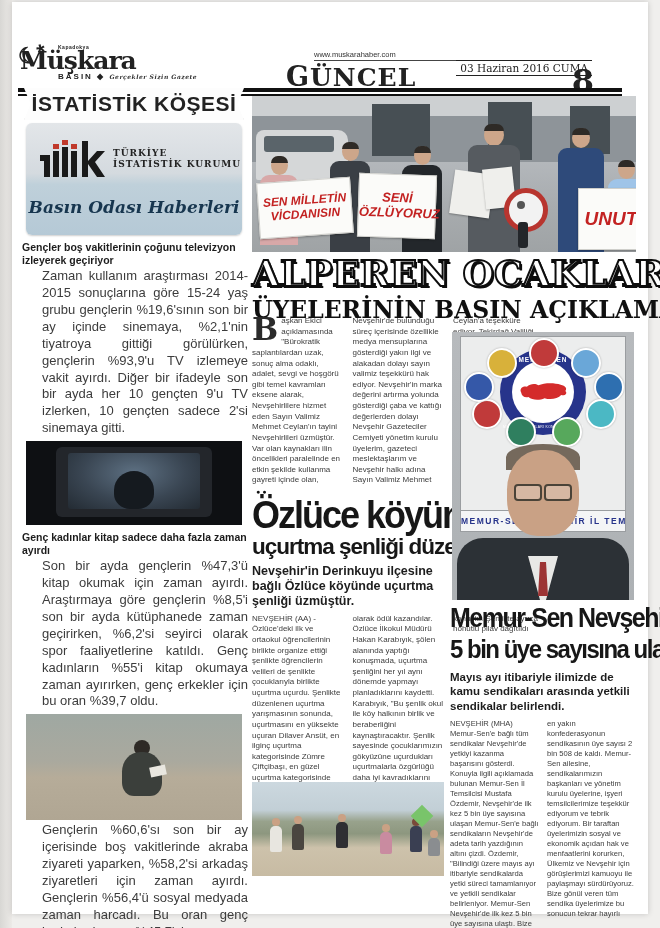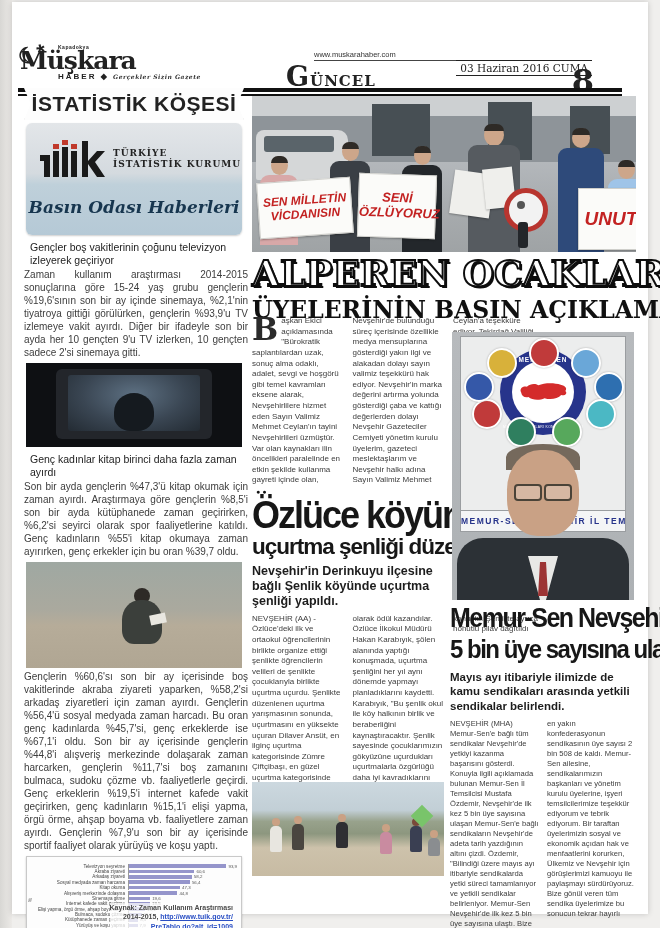--- a/index.html
+++ b/index.html
@@ -10,34 +10,34 @@
   
   .hdr{position:absolute;left:18px;top:44px;width:604px;height:44px;}
   .logo{position:absolute;left:2px;top:0px;width:190px;}
   .logo-kicker{font-size:5px;font-weight:bold;letter-spacing:.5px;margin-left:38px;}
   .logo-main{font-family:"DejaVu Serif",serif;font-weight:bold;font-size:25px;line-height:22px;letter-spacing:-1px;}
   .logo-swirl{position:absolute;left:-2px;top:-2px;font-size:22px;font-weight:bold;transform:rotate(-15deg);}
   .logo-sub{font-size:8px;font-weight:bold;letter-spacing:2px;margin-left:38px;}
   .logo-tag{display:inline;font-family:"DejaVu Serif",serif;font-style:italic;font-size:6px;letter-spacing:.5px;color:#333;}
   .guncel-wrap{position:absolute;left:268px;top:6px;width:200px;}
   .site{font-size:7.5px;color:#333;border-bottom:1px solid #444;padding-bottom:1px;margin-left:28px;}
-  .guncel{font-family:"DejaVu Serif",serif;font-weight:bold;font-size:15px;letter-spacing:1px;}
+  .guncel{font-family:"DejaVu Serif",serif;font-weight:bold;font-size:25px;letter-spacing:1px;}
   .guncel::first-letter{font-size:27px;}
   .dateblock{position:absolute;right:30px;top:16px;text-align:right;font-family:"DejaVu Serif",serif;margin-left:35px;}
   .dateline{font-size:10.5px;border-top:1px solid #222;border-bottom:1px solid #222;padding:1px 4px;}
   .pagenum{position:absolute;right:-2px;top:2px;font-size:32px;font-weight:bold;font-family:"DejaVu Serif",serif;}
   .hdr-rule{position:absolute;left:18px;top:88px;width:604px;border-top:4px solid #111;}
   .hdr-rule2{position:absolute;left:18px;top:94px;width:604px;border-top:2px solid #111;}
 
   
   .leftcol{position:absolute;left:20px;top:88px;width:228px;}
   .span-photo{position:absolute;left:252px;top:96px;width:384px;height:156px;}
 
-  h3.art{font-size:10.5px;font-weight:normal;line-height:1.2;margin:6px 0 2px 10px;color:#1c1c1c;}
-  p.art{font-size:10px;line-height:1.3;margin:0 0 4px 4px;color:#3c3c3c;text-align:justify;}
+  h3.art{font-size:10.5px;font-weight:bold;line-height:1.2;margin:6px 0 2px 2px;color:#1c1c1c;}
+  p.art{font-size:13px;line-height:1.3;margin:0 0 4px 22px;color:#3c3c3c;text-align:justify;}
 
   
   .ribbon{margin:0 4px;background:#fdfdfd;box-shadow:0 2px 3px rgba(0,0,0,.25);text-align:center;
           font-size:21px;font-weight:bold;letter-spacing:.5px;padding:4px 0;
           clip-path:polygon(0 0,100% 0,97% 50%,100% 100%,0 100%,3% 50%);}
   
   .tuikbox{margin:3px 6px 0 6px;height:112px;border-radius:6px;background:linear-gradient(180deg,#e3e6e9 0%,#d4dadf 45%,#bfd0da 55%,#b5c9d6 100%);position:relative;box-shadow:0 1px 2px rgba(0,0,0,.2);}
   .tuiklogo{position:absolute;left:14px;top:16px;display:flex;align-items:center;gap:7px;}
   .tuikorg{font-size:9px;font-weight:bold;letter-spacing:1px;color:#222;line-height:1.25;font-family:"DejaVu Serif",serif;}
   .basin{position:absolute;left:0;right:0;bottom:18px;text-align:center;font-family:"DejaVu Serif",serif;font-style:italic;font-weight:bold;font-size:17px;color:#17364f;}
@@ -138,21 +138,21 @@
 <body>
 
 <div class="scan-edge"></div>
 <div class="page"></div>
 
 <div class="hdr">
   <div class="logo">
     <span class="logo-swirl">☾*</span>
     <div class="logo-kicker">Kapadokya</div>
     <div class="logo-main">Müşkara</div>
-    <div class="logo-sub"><span>HABER</span> ◆
+    <div class="logo-sub"><span>BASIN</span> ◆
       <span class="logo-tag">Gerçekler Sizin Gazete</span></div>
   </div>
   <div class="guncel-wrap">
     <div class="site">www.muskarahaber.com</div>
     <div class="guncel">GÜNCEL</div>
   </div>
   <div class="dateblock">
     <div class="dateline">03 Haziran 2016 CUMA</div>
     <div class="pagenum">8</div>
   </div>
@@ -188,21 +188,21 @@
   <p class="art">Zaman kullanım araştırması 2014-2015 sonuçlarına göre 15-24 yaş grubu gençlerin %19,6'sının son bir ay içinde sinemaya, %2,1'nin tiyatroya gittiği görülürken, gençlerin %93,9'u TV izlemeye vakit ayırdı. Diğer bir ifadeyle son bir ayda her 10 gençten 9'u TV izlerken, 10 gençten sadece 2'si sinemaya gitti.</p>
 
   <div class="ph tvph">
     <div class="tvframe">
       <div class="tvscreen">
         <div class="tvhead"></div>
       </div>
     </div>
   </div>
 
-  <h3 class="art">Genç kadınlar kitap birinci daha fazla zaman ayırdı</h3>
+  <h3 class="art">Genç kadınlar kitap sadece daha fazla zaman ayırdı</h3>
   <p class="art">Son bir ayda gençlerin %47,3'ü kitap okumak için zaman ayırdı. Araştırmaya göre gençlerin %8,5'i son bir ayda kütüphanede zaman geçirirken, %6,2'si seyirci olarak spor faaliyetlerine katıldı. Genç kadınların %55'i kitap okumaya zaman ayırırken, genç erkekler için bu oran %39,7 oldu.</p>
 
   <div class="ph readph">
     <div class="reader-head"></div>
     <div class="reader-body"></div>
     <div class="reader-book"></div>
   </div>
 
   <p class="art">Gençlerin %60,6'sı son bir ay içerisinde boş vakitlerinde akraba ziyareti yaparken, %58,2'si arkadaş ziyaretleri için zaman ayırdı. Gençlerin %56,4'ü sosyal medyada zaman harcadı. Bu oran genç kadınlarda %45,7'si, genç erkeklerde ise %67,1'i oldu. Son bir ay içerisinde gençlerin %44,8'i alışveriş merkezinde dolaşarak zaman harcarken, gençlerin %11,7'si boş zamanını bulmaca, sudoku çözme vb. faaliyetlerle geçirdi. Genç erkeklerin %19,5'i internet kafede vakit geçirirken, genç kadınların %15,1'i elişi yapma, örgü örme, ahşap boyama vb. faaliyetlere zaman ayırdı. Gençlerin %7,9'u son bir ay içerisinde sportif faaliyet olarak yürüyüş ve koşu yaptı.</p>
 
@@ -395,21 +395,21 @@
   <div class="alp1">ALPEREN OCAKLARI</div>
   <div class="alp2">ÜYELERİNİN BASIN AÇIKLAMASI</div>
 </div>
 
 <div class="alptext"><span class="dropcap">B</span><span>aşkan Ekici açıklamasında "Bürokratik saplantılardan uzak, sonuç alma odaklı, adalet, sevgi ve hoşgörü gibi temel kavramları eksene alarak, Nevşehirlilere hizmet eden Sayın Valimiz Mehmet Ceylan'ın tayini Nevşehirlileri üzmüştür. Var olan kaynakları ilin öncelikleri paralelinde en etkin şekilde kullanma gayreti içinde olan, Nevşehir'de bulunduğu süreç içerisinde özellikle medya mensuplarına gösterdiği yakın ilgi ve alakadan dolayı sayın valimiz teşekkürü hak ediyor. Nevşehir'in marka değerini artırma yolunda gösterdiği çaba ve kattığı değerlerden dolayı Nevşehir Gazeteciler Cemiyeti yönetim kurulu üyelerim, gazeteci meslektaşlarım ve Nevşehir halkı adına Sayın Valimiz Mehmet Ceylan'a teşekküre ediyor, Tekirdağ Valiliği görevinde üstün başarılar ile hizmetler dilerken kendisine en samimi duygularla sevgi ve saygılarımı sunuyorum" diye konuştu. Haber: Mehmet Karaca</span></div>
 <div class="dots">●●</div>
 
 <div class="ozluce">
   <div class="oz1">Özlüce köyünde</div>
   <div class="oz2">uçurtma şenliği düzenlendi</div>
-  <div class="ozsub">Nevşehir'in Derinkuyu ilçesine bağlı Şenlik köyünde uçurtma şenliği yapıldı.</div>
+  <div class="ozsub">Nevşehir'in Derinkuyu ilçesine bağlı Özlüce köyünde uçurtma şenliği üzmüştür.</div>
   <div class="ozbody">NEVŞEHİR (AA) - Özlüce'deki ilk ve ortaokul öğrencilerinin birlikte organize ettiği şenlikte öğrencilerin velileri de şenlikte çocuklarıyla birlikte uçurtma uçurdu. Şenlikte düzenlenen uçurtma yarışmasının sonunda, uçurtmasını en yüksekte uçuran Dilaver Ansüt, en ilginç uçurtma kategorisinde Zümre Çiftçibaşı, en güzel uçurtma kategorisinde Ahmet Ensar birinci olarak ödül kazandılar. Özlüce İlkokul Müdürü Hakan Karabıyık, şölen alanında yaptığı konuşmada, uçurtma şenliğini her yıl aynı dönemde yapmayı planladıklarını kaydetti. Karabıyık, "Bu şenlik okul ile köy halkının birlik ve beraberliğini kaynaştıracaktır. Şenlik sayesinde çocuklarımızın gökyüzüne uçurdukları uçurtmalarla özgürlüğü daha iyi kavradıklarını düşünüyorum" diye konuştu. Şenlikte ayrıca nohutlu pilav dağıtıldı</div>
 </div>
 
 <div class="kitepos">
   <div class="ph kiteph" style="margin:0;">
     <div class="fig" style="left:18px;top:36px;">
         <div class="h"></div>
         <div class="b" style="background:#e8e6e0;"></div>
       </div>
     <div class="fig" style="left:40px;top:34px;">

